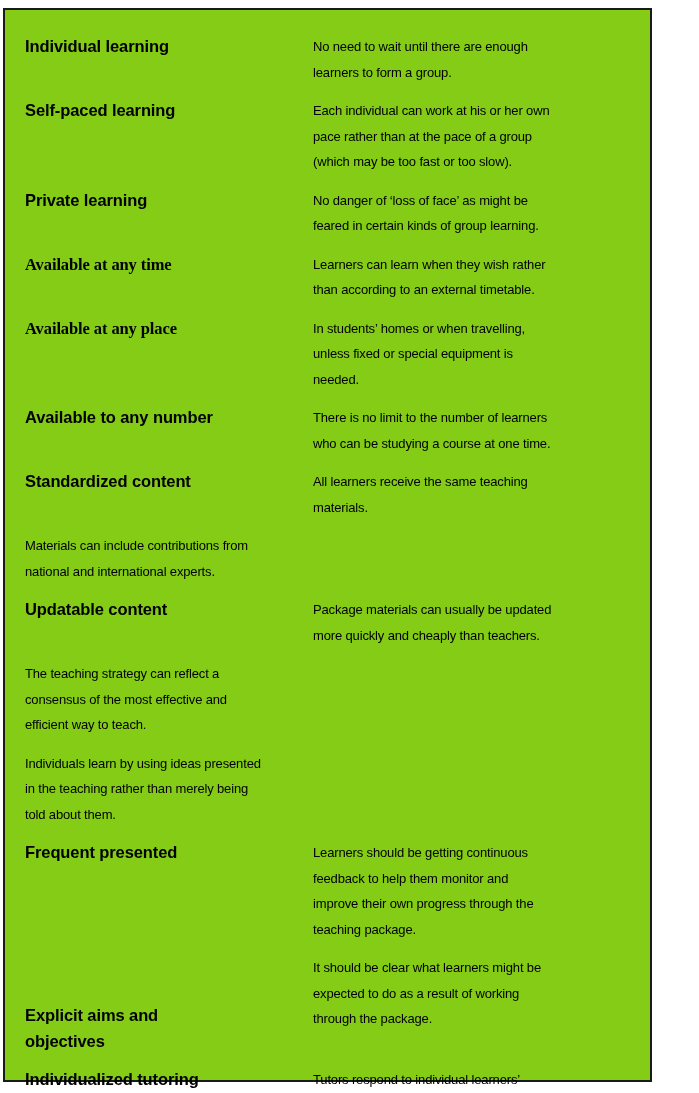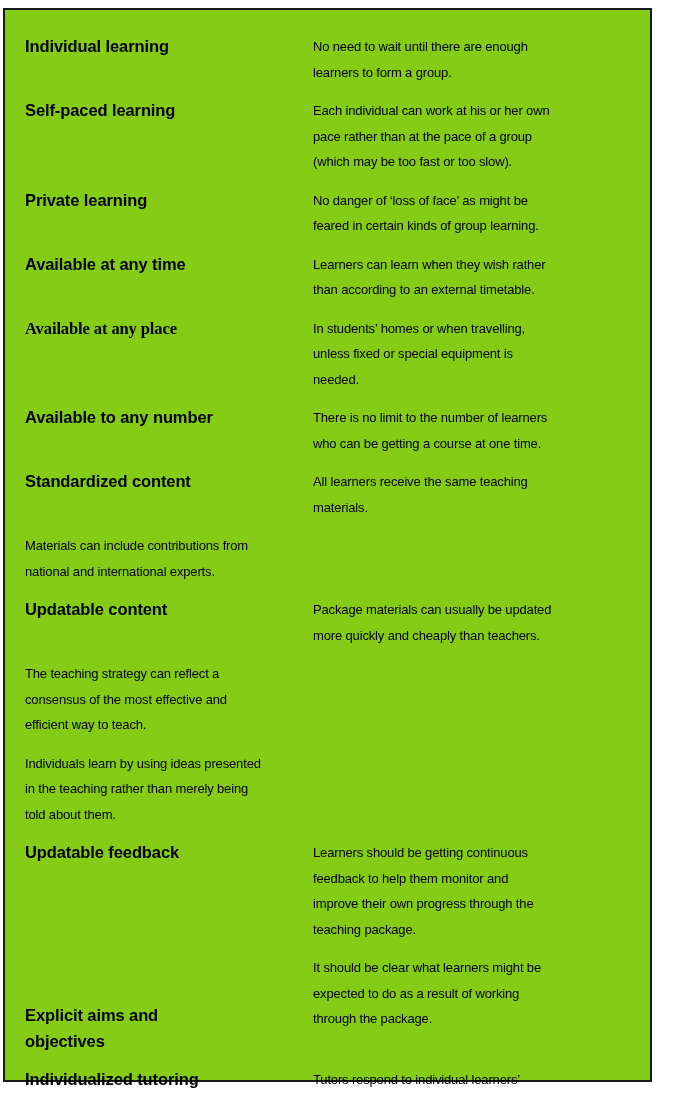--- a/index.html
+++ b/index.html
@@ -88,34 +88,34 @@
           <div class="cell-desc">Each individual can work at his or her own
 pace rather than at the pace of a group
 (which may be too fast or too slow).</div>
         </div>
         <div class="row">
           <div class="cell-label" style="white-space: pre-line;">Private learning</div>
           <div class="cell-desc">No danger of ‘loss of face’ as might be
 feared in certain kinds of group learning.</div>
         </div>
         <div class="row">
-          <div class="cell-label" style="white-space: pre-line;">Available at any time</div>
+          <div class="cell-label" style="white-space: pre-line; font-family: Liberation Serif, serif;">Available at any time</div>
           <div class="cell-desc">Learners can learn when they wish rather
 than according to an external timetable.</div>
         </div>
         <div class="row">
           <div class="cell-label" style="white-space: pre-line; font-family: Liberation Serif, serif;">Available at any place</div>
           <div class="cell-desc">In students’ homes or when travelling,
 unless fixed or special equipment is
 needed.</div>
         </div>
         <div class="row">
           <div class="cell-label" style="white-space: pre-line;">Available to any number</div>
           <div class="cell-desc">There is no limit to the number of learners
-who can be getting a course at one time.</div>
+who can be studying a course at one time.</div>
         </div>
         <div class="row">
           <div class="cell-label" style="white-space: pre-line;">Standardized content</div>
           <div class="cell-desc">All learners receive the same teaching
 materials.</div>
         </div>
         <div class="row">
           <div class="cell-desc">Materials can include contributions from
 national and international experts.</div>
         </div>
@@ -128,21 +128,21 @@
           <div class="cell-desc">The teaching strategy can reflect a
 consensus of the most effective and
 efficient way to teach.</div>
         </div>
         <div class="row">
           <div class="cell-desc">Individuals learn by using ideas presented
 in the teaching rather than merely being
 told about them.</div>
         </div>
         <div class="row">
-          <div class="cell-label" style="white-space: pre-line;">Updatable feedback</div>
+          <div class="cell-label" style="white-space: pre-line;">Frequent presented</div>
           <div class="cell-desc">Learners should be getting continuous
 feedback to help them monitor and
 improve their own progress through the
 teaching package.</div>
         </div>
         <div class="row">
           <div class="cell-label" style="white-space: pre-line; margin-top: 48px;">Explicit aims and
 objectives</div>
           <div class="cell-desc">It should be clear what learners might be
 expected to do as a result of working

